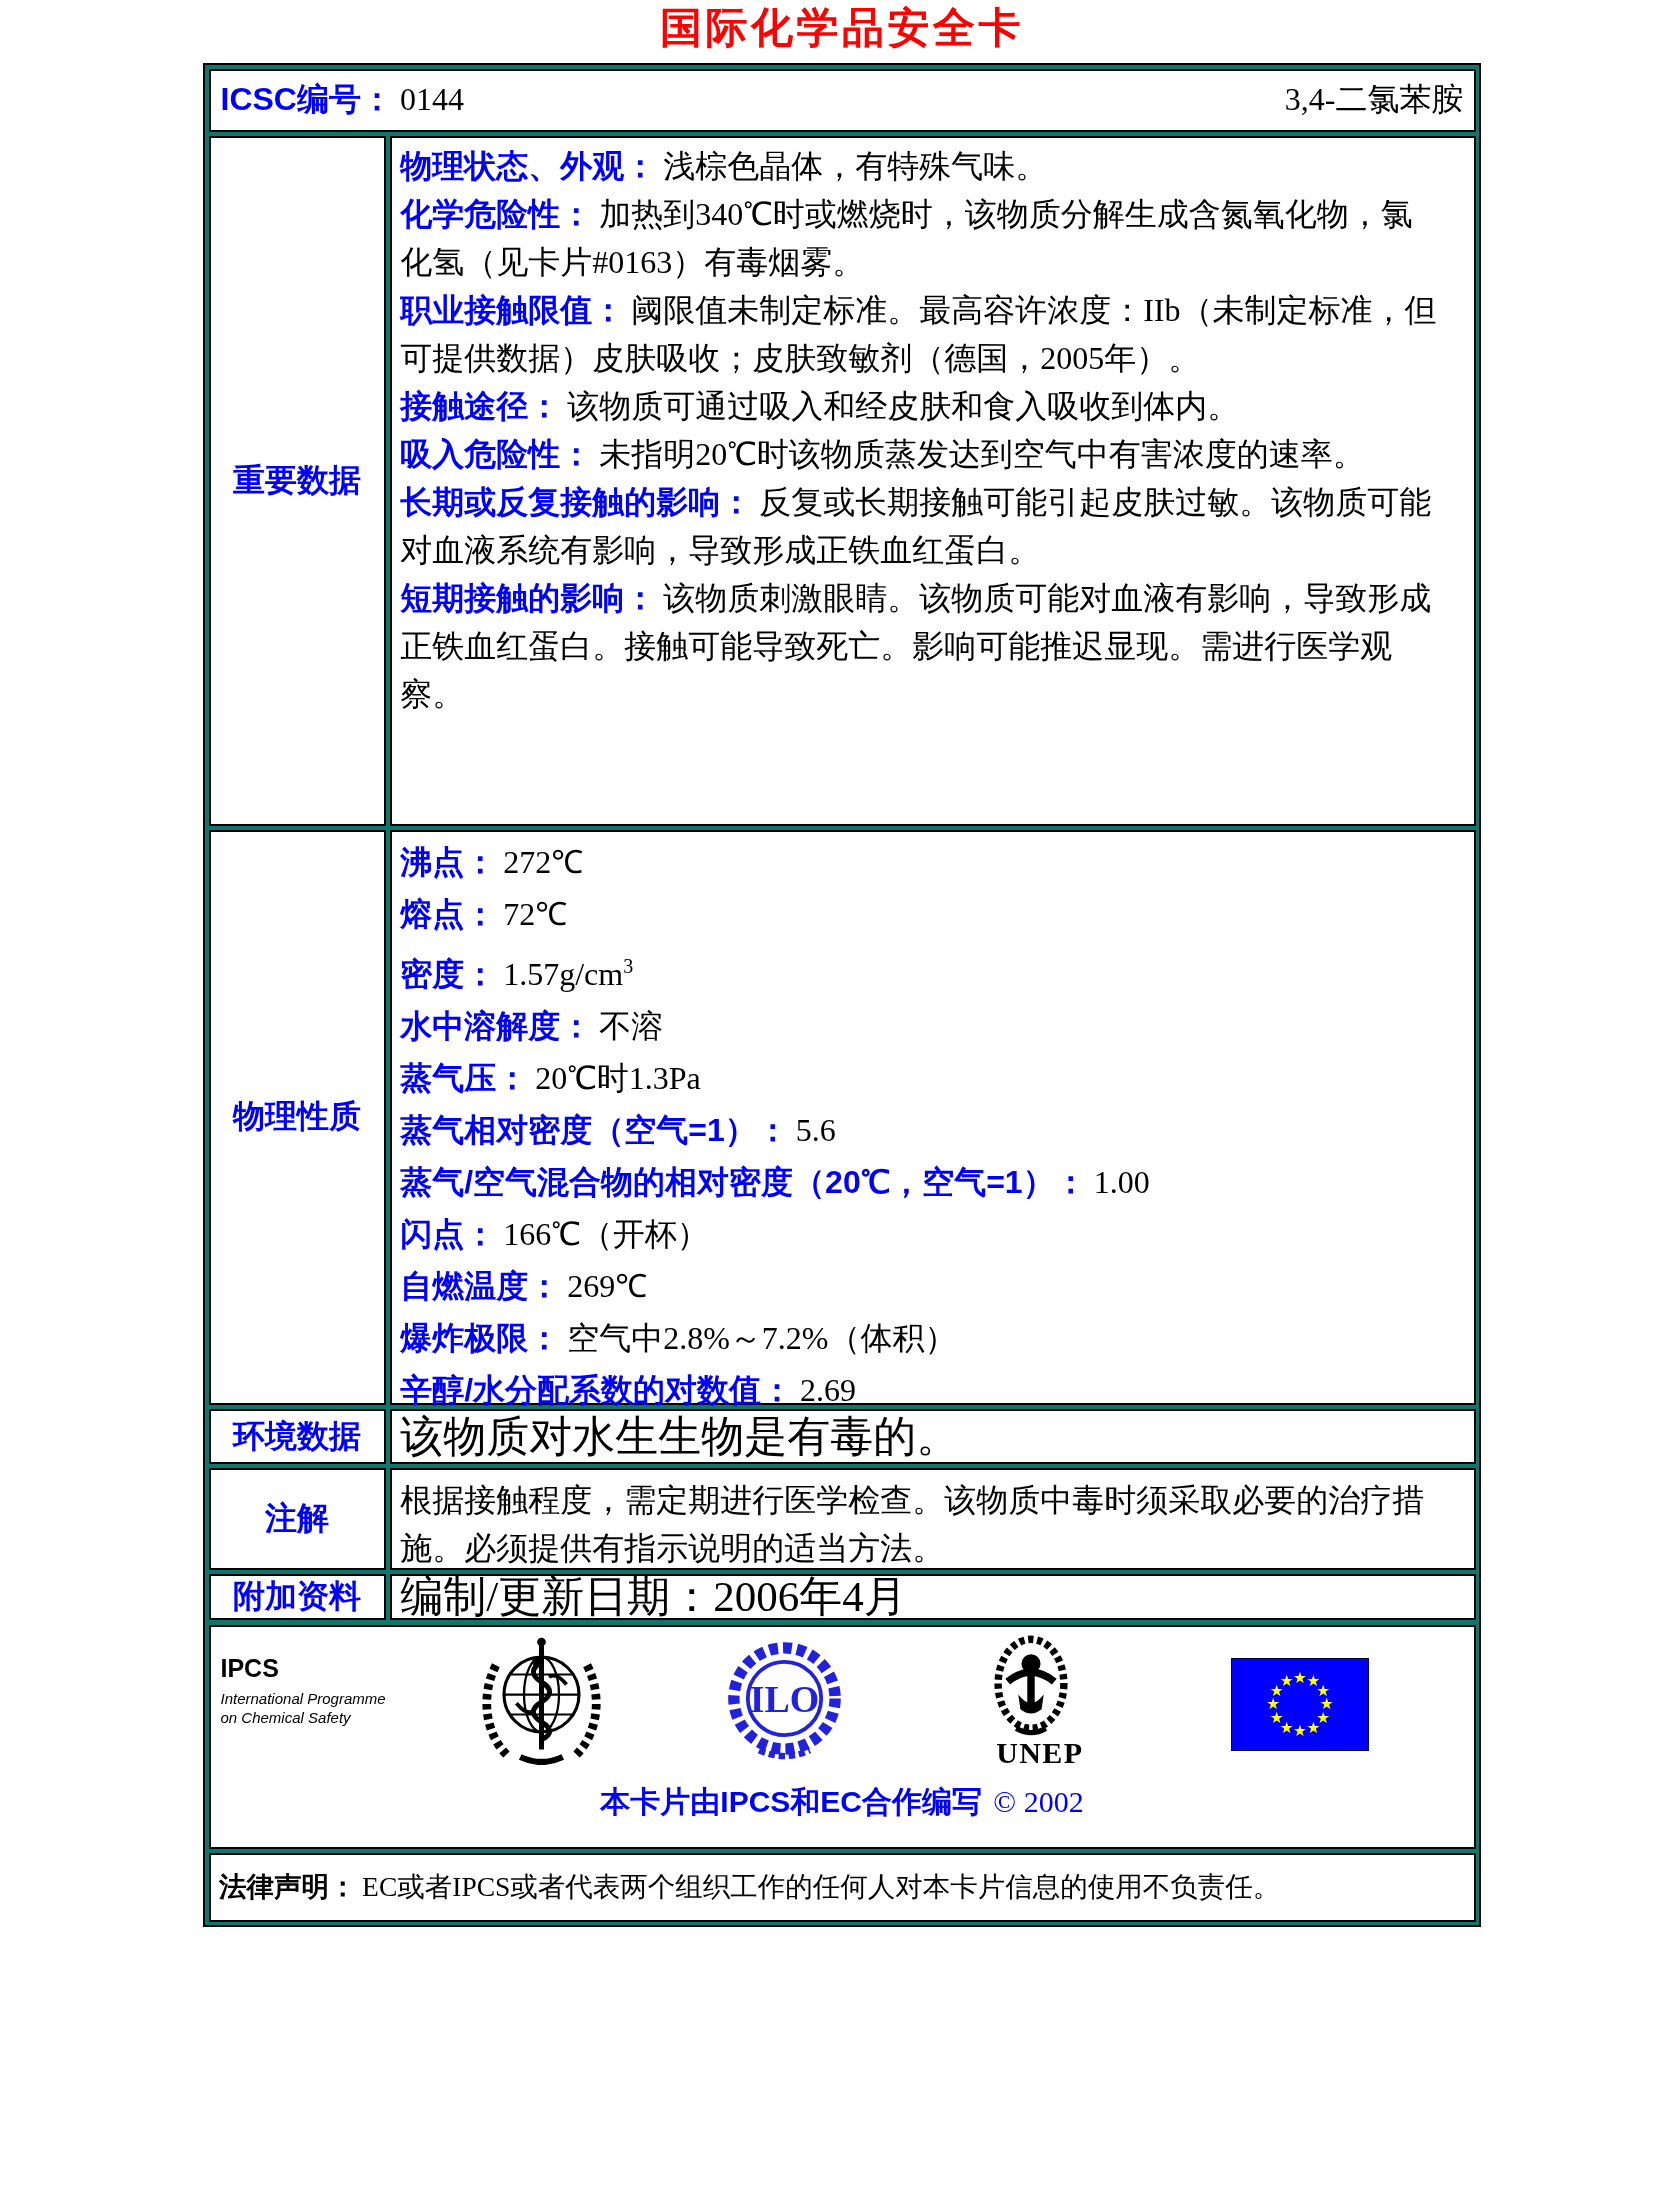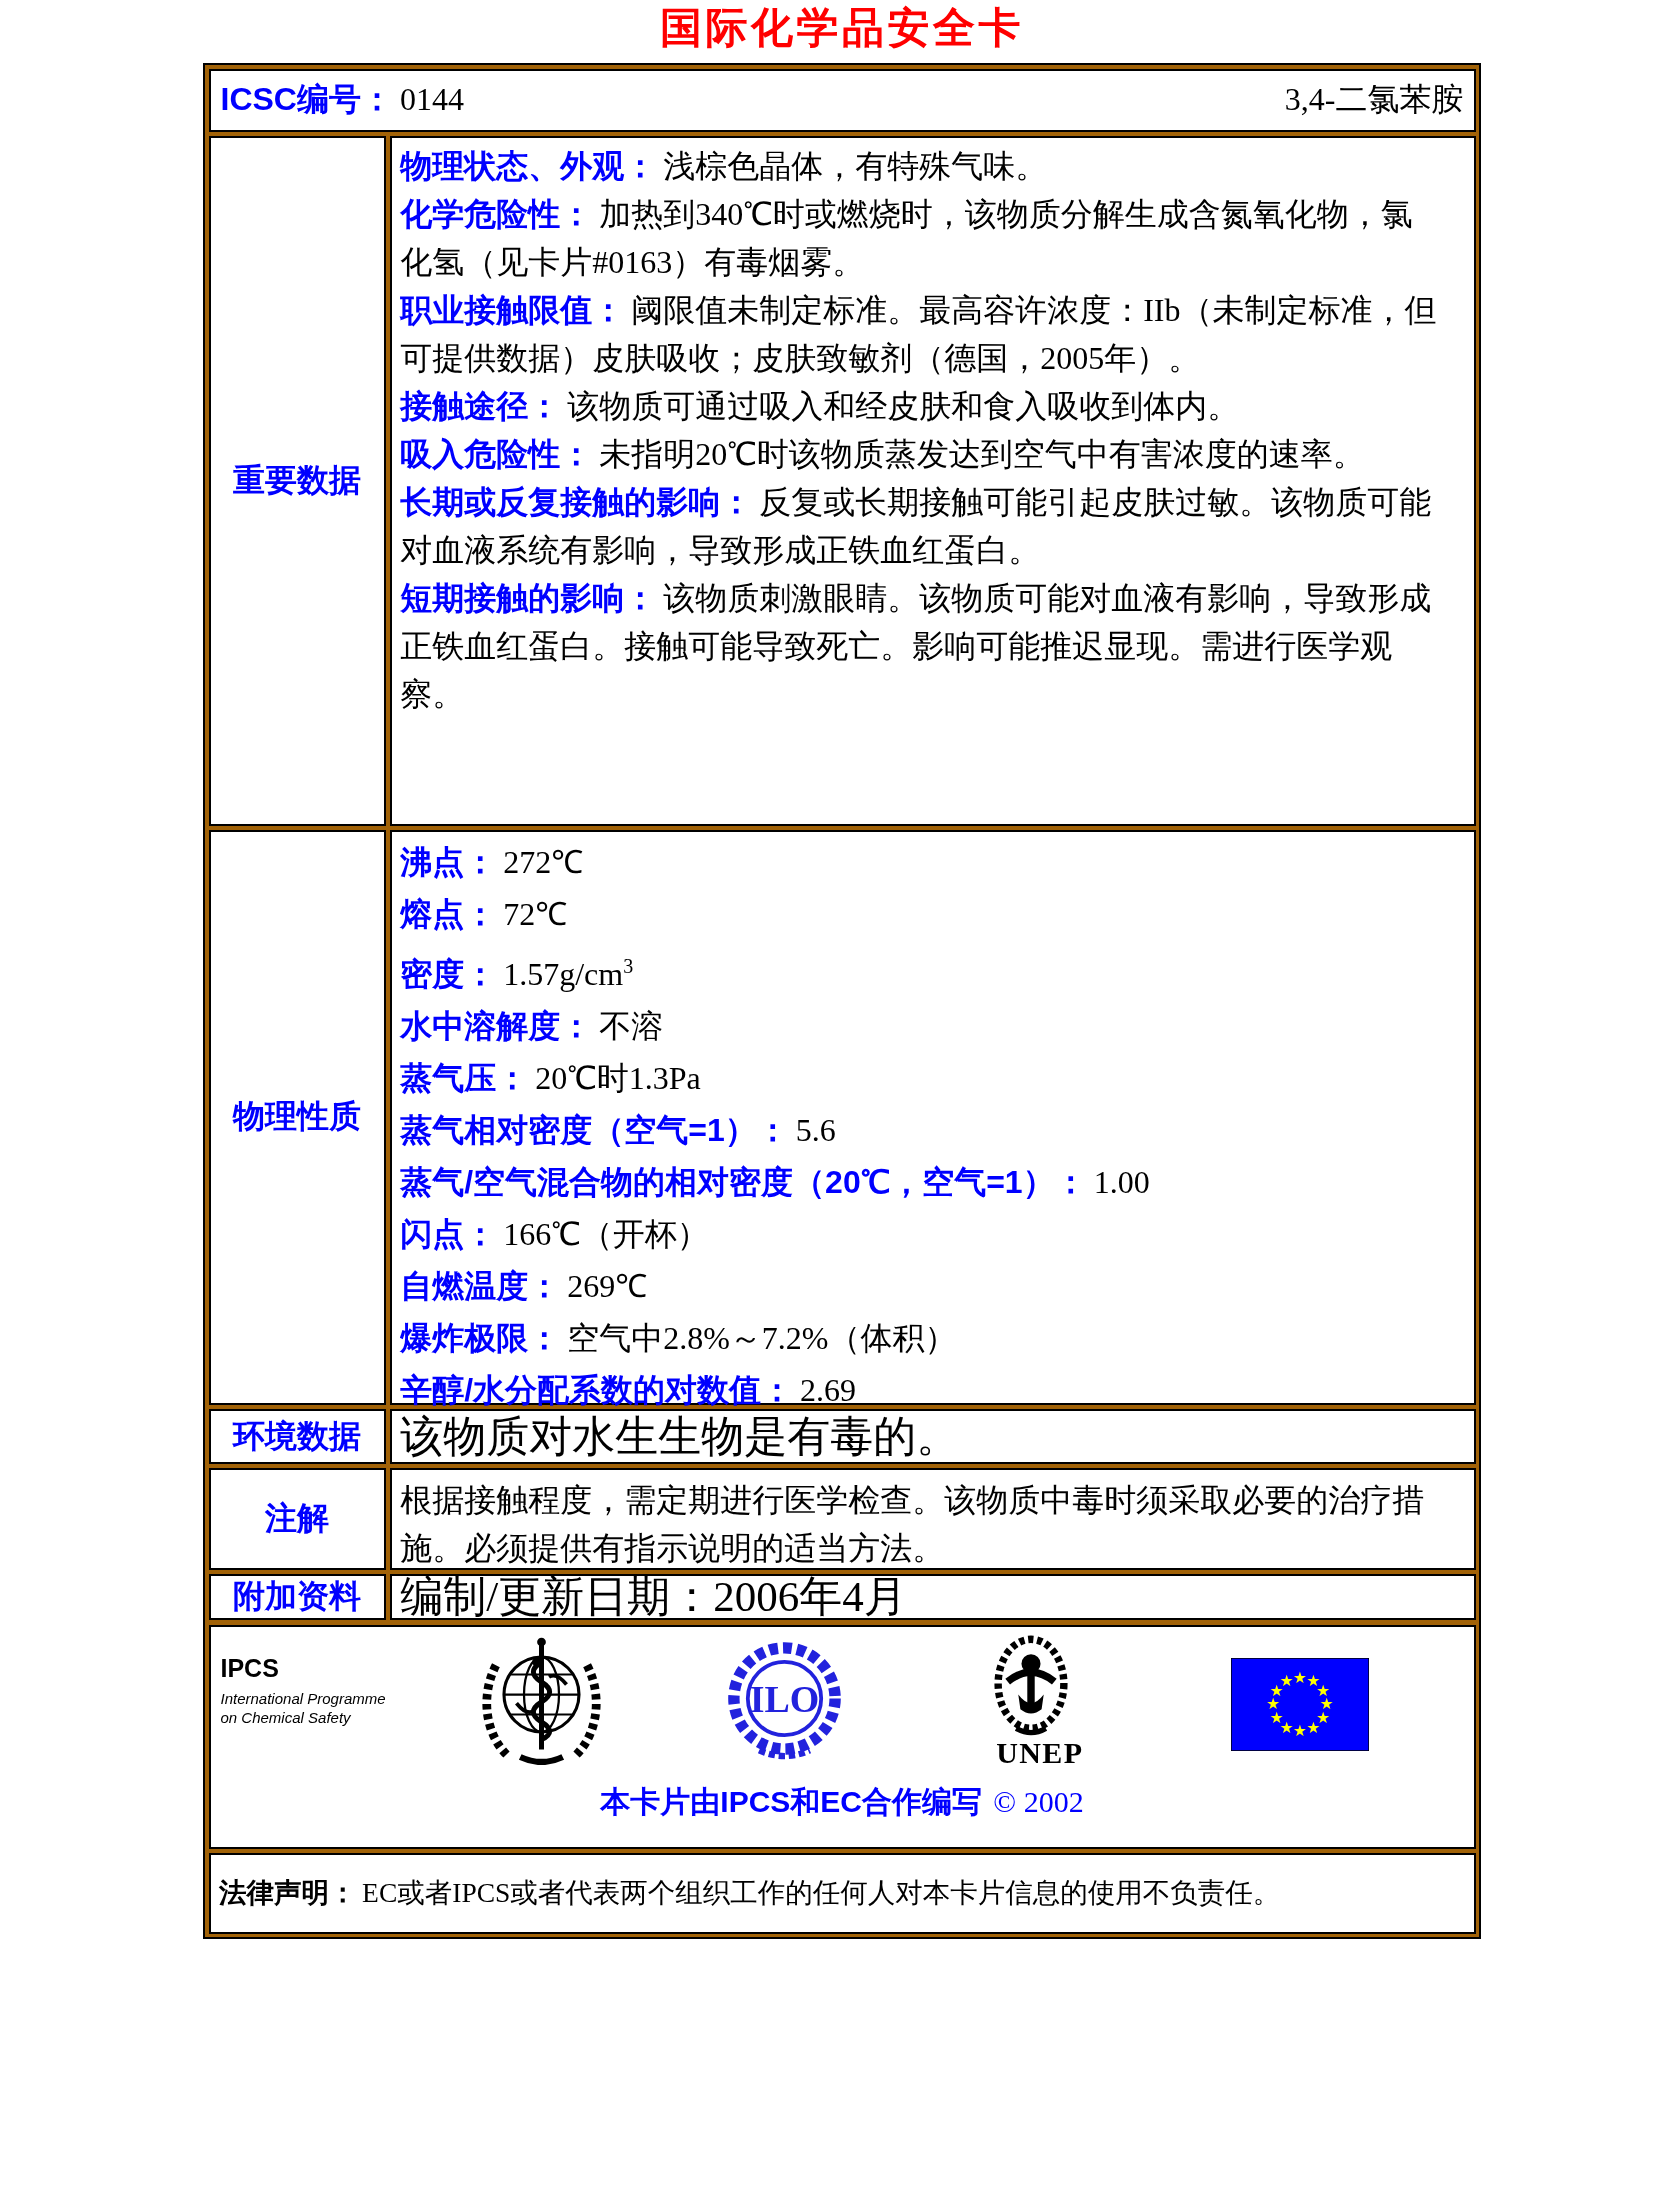--- a/index.html
+++ b/index.html
@@ -14,40 +14,40 @@
     position:absolute; left:203px; top:0; width:1278px; height:58px;
     line-height:56px; text-align:center;
     font-family:"Liberation Serif", serif;
     font-weight:700; font-size:42px; letter-spacing:3.5px;
     color:#ff0000;
   }
   .card {
     position:absolute; left:203px; top:63px; width:1278px;
     border:2.8px solid #000; padding:3.5px;
     display:flex; flex-direction:column; gap:4.2px;
-    background:#a16207;
+    background:#0f766e;
   }
   .row { display:flex; gap:4.2px; }
   .cell { border:2.1px solid #000; background:#fff; }
   .label-cell {
     width:177px; flex:0 0 177px;
     display:flex; align-items:center; justify-content:center;
     color:#0000ff; font-family:"Liberation Sans", sans-serif;
     font-weight:700; font-size:32px;
   }
   .content-cell { flex:1; padding:4.2px 35px 4.2px 8.5px; }
   
   .r-icsc   { height:63px; }
   .r-import { height:690px; }
   .r-phys   { height:575px; }
   .r-env    { height:55px;text-align:right; }
   .r-notes  { height:102px; }
   .r-add    { height:46px; }
   .r-footer { height:224px; }
-  .r-legal  { height:81px; }
+  .r-legal  { height:69px; }
 
   .icsc-cell {
     flex:1; display:flex; justify-content:space-between; align-items:center;
     padding:0 10px; font-size:32px;
   }
   .blue-label {
     color:#0000ff; font-family:"Liberation Sans", sans-serif; font-weight:700;
     margin-right:7px;
   }
   .chem-name { font-size:32px; }

